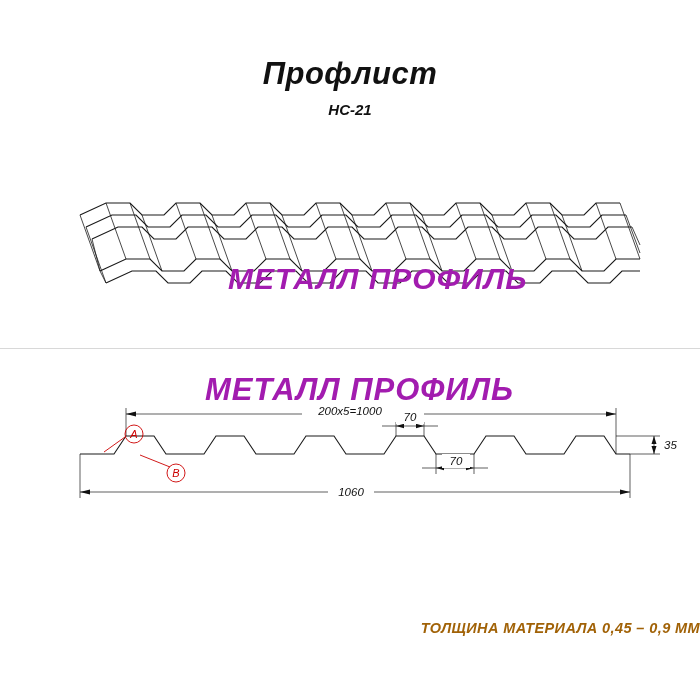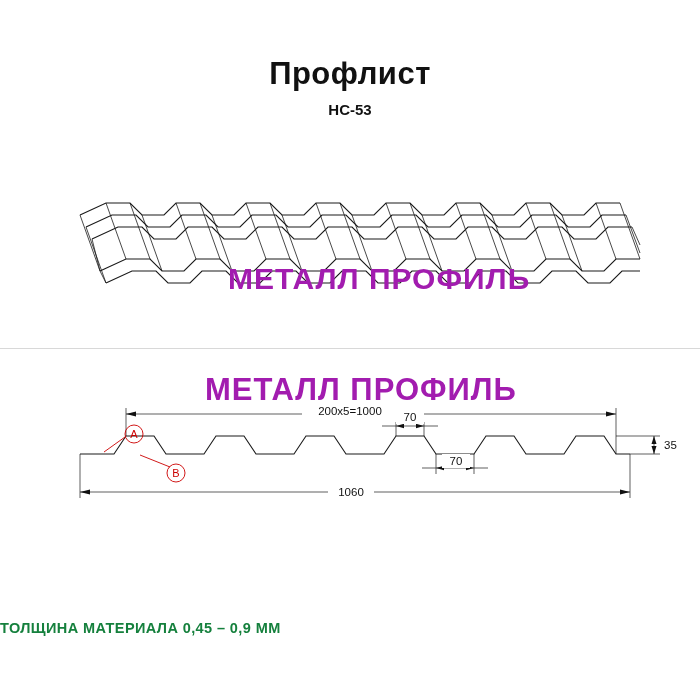--- a/index.html
+++ b/index.html
@@ -13,20 +13,21 @@
     font-family: "Liberation Sans", sans-serif;
     color: #1a1a1a;
     position: relative;
     overflow: hidden;
   }
   .page {
     position: absolute;
     inset: 0;
     width: 700px;
     height: 700px;
+    font-style: italic;
   }
   .title {
     position: absolute;
     top: 56px;
     left: 0;
     width: 700px;
     text-align: center;
     font-size: 31px;
     font-weight: bold;
     letter-spacing: 0.5px;
@@ -62,25 +63,25 @@
     top: 388px;
     left: 70px;
     width: 560px;
     height: 145px;
   }
   .footer {
     position: absolute;
     top: 620px;
     left: 0;
     width: 700px;
-    text-align: left;
+    text-align: right;
     font-size: 14.5px;
     font-weight: bold;
     letter-spacing: 0.4px;
-    color: #15803d;
+    color: #a16207;
   }
   .wm {
     position: absolute;
     pointer-events: none;
     user-select: none;
     font-weight: bold;
     color: #a21caf;
     white-space: nowrap;
   }
   .wm1 {
@@ -102,21 +103,21 @@
   .red { fill: none; stroke: #cc0000; stroke-width: 0.9; }
   .redtxt { fill: #cc0000; font-size: 11px; font-family: "Liberation Sans", sans-serif; }
   .dimtxt { fill: #111; font-size: 11.5px; font-family: "Liberation Sans", sans-serif; }
 </style>
 </head>
 <body>
 
 <div class="page">
 
   <div class="title">Профлист</div>
-  <div class="subtitle">НС-53</div>
+  <div class="subtitle">НС-21</div>
 
   <div class="iso-wrap">
     <svg width="580" height="150" viewBox="0 0 580 150">
       <g class="ln">
 
         <path d="M20 40 L46 28 L70 28 L82 40 L104 40 L116 28 L140 28 L152 40 L174 40 L186 28 L210 28 L222 40 L244 40 L256 28 L280 28 L292 40 L314 40 L326 28 L350 28 L362 40 L384 40 L396 28 L420 28 L432 40 L454 40 L466 28 L490 28 L502 40 L524 40 L536 28 L560 28"></path>
 
         <path d="M26 52 L52 40 L76 40 L88 52 L110 52 L122 40 L146 40 L158 52 L180 52 L192 40 L216 40 L228 52 L250 52 L262 40 L286 40 L298 52 L320 52 L332 40 L356 40 L368 52 L390 52 L402 40 L426 40 L438 52 L460 52 L472 40 L496 40 L508 52 L530 52 L542 40 L566 40"></path>
 
         <path d="M32 64 L58 52 L82 52 L94 64 L116 64 L128 52 L152 52 L164 64 L186 64 L198 52 L222 52 L234 64 L256 64 L268 52 L292 52 L304 64 L326 64 L338 52 L362 52 L374 64 L396 64 L408 52 L432 52 L444 64 L466 64 L478 52 L502 52 L514 64 L536 64 L548 52 L572 52"></path>

